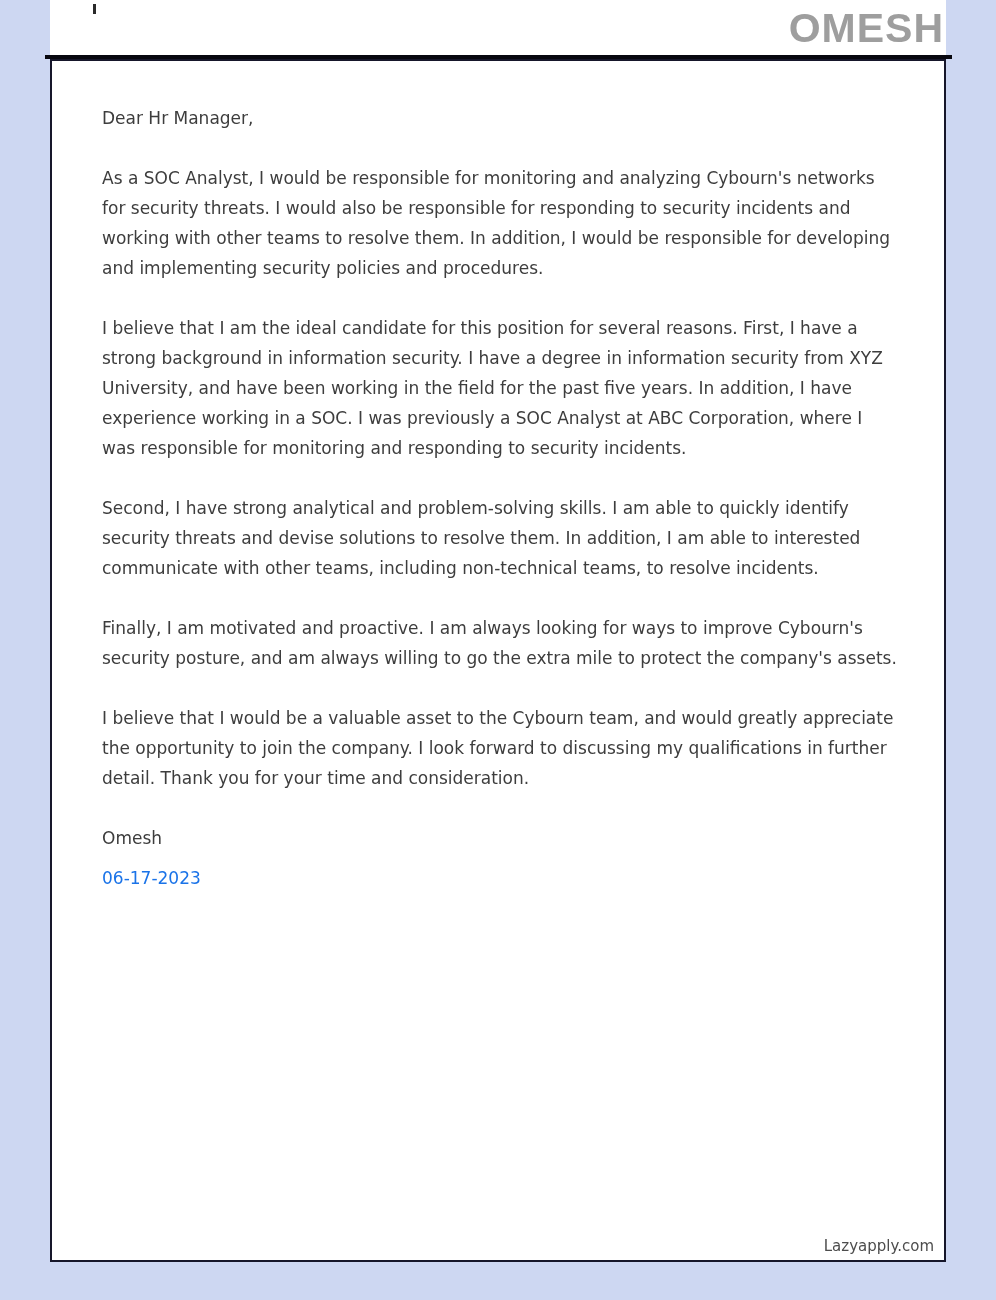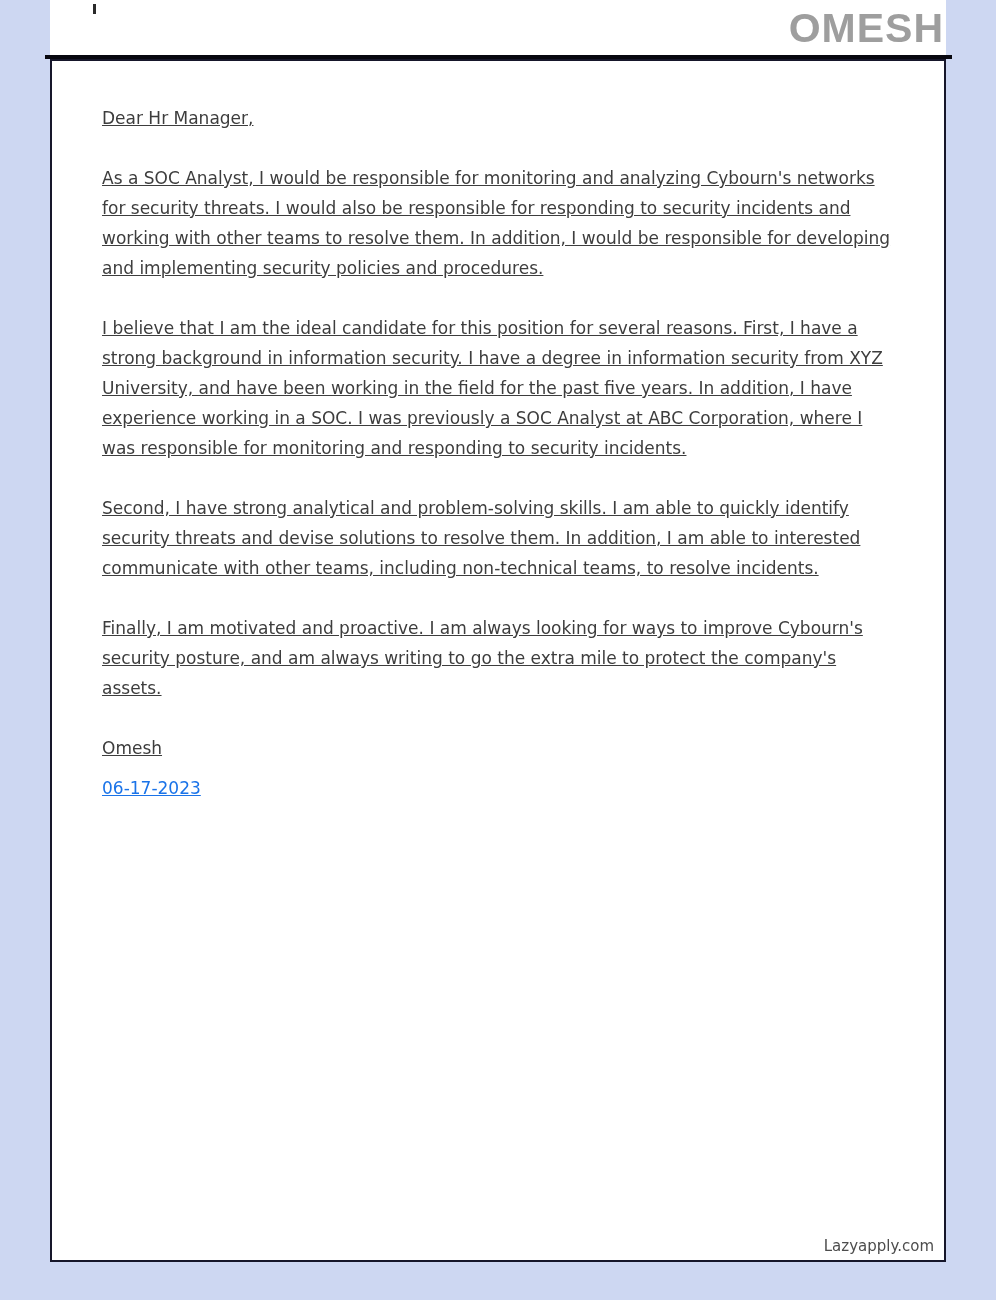--- a/index.html
+++ b/index.html
@@ -59,21 +59,20 @@
     box-sizing: border-box;
     background: #ffffff;
     border: 2px solid #16162a;
     padding: 42px 46px 0 50px;
   }
   .letter-box p {
     margin: 0 0 30px 0;
     font-size: 17px;
     line-height: 30px;
     color: #3d3d3d;
-    text-decoration: underline;
   }
   .letter-box p.signature {
     margin-bottom: 10px;
   }
   .letter-box p.date {
     color: #1a73e8;
     margin-bottom: 8px;
   }
   .footer {
     position: absolute;
@@ -99,22 +98,23 @@
   <div class="letter-box">
     <p>Dear Hr Manager,</p>
 
 
     <p>As a SOC Analyst, I would be responsible for monitoring and analyzing Cybourn's networks for security threats. I would also be responsible for responding to security incidents and working with other teams to resolve them. In addition, I would be responsible for developing and implementing security policies and procedures.</p>
 
     <p>I believe that I am the ideal candidate for this position for several reasons. First, I have a strong background in information security. I have a degree in information security from XYZ University, and have been working in the field for the past five years. In addition, I have experience working in a SOC. I was previously a SOC Analyst at ABC Corporation, where I was responsible for monitoring and responding to security incidents.</p>
 
     <p>Second, I have strong analytical and problem-solving skills. I am able to quickly identify security threats and devise solutions to resolve them. In addition, I am able to interested communicate with other teams, including non-technical teams, to resolve incidents.</p>
 
-    <p>Finally, I am motivated and proactive. I am always looking for ways to improve Cybourn's security posture, and am always writing to go the extra mile to protect the company's assets.</p>
+    <p>Finally, I am motivated and proactive. I am always looking for ways to improve Cybourn's security posture, and am always willing to go the extra mile to protect the company's assets.</p>
 
+    <p>I believe that I would be a valuable asset to the Cybourn team, and would greatly appreciate the opportunity to join the company. I look forward to discussing my qualifications in further detail. Thank you for your time and consideration.</p>
 
 
     <p class="signature">Omesh</p>
 
     <p class="date">06-17-2023</p>
 
     <div class="footer">Lazyapply.com</div>
   </div>
 
 </div>

